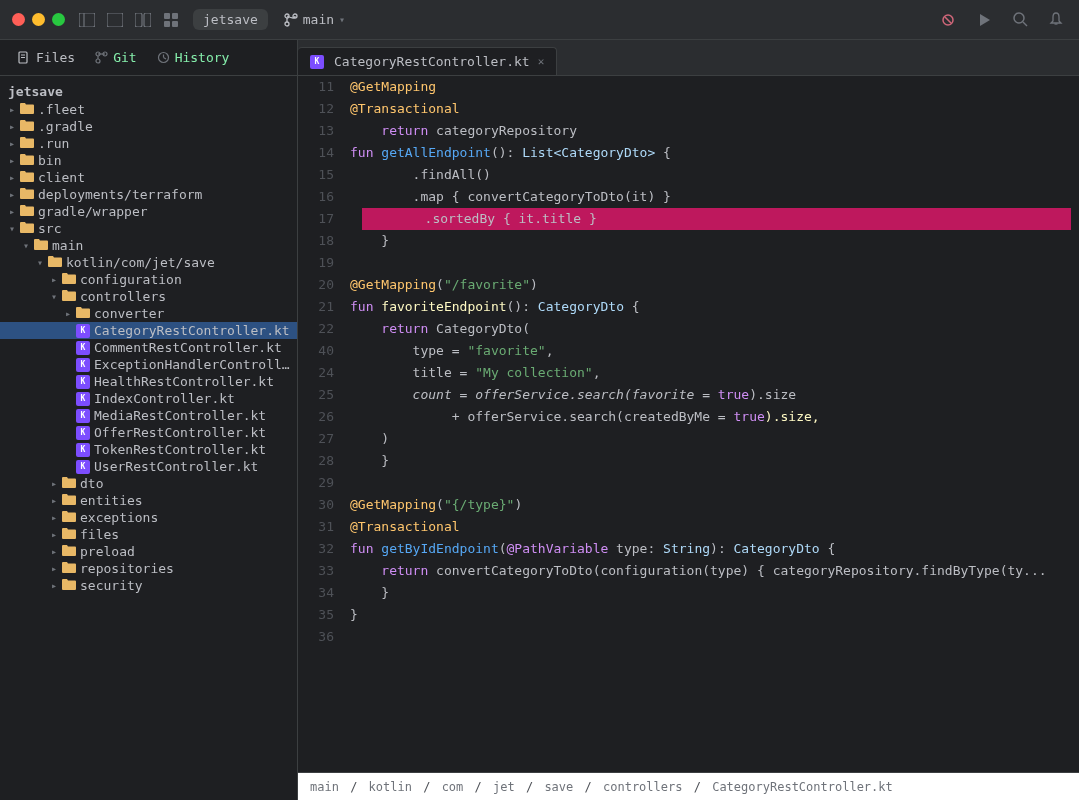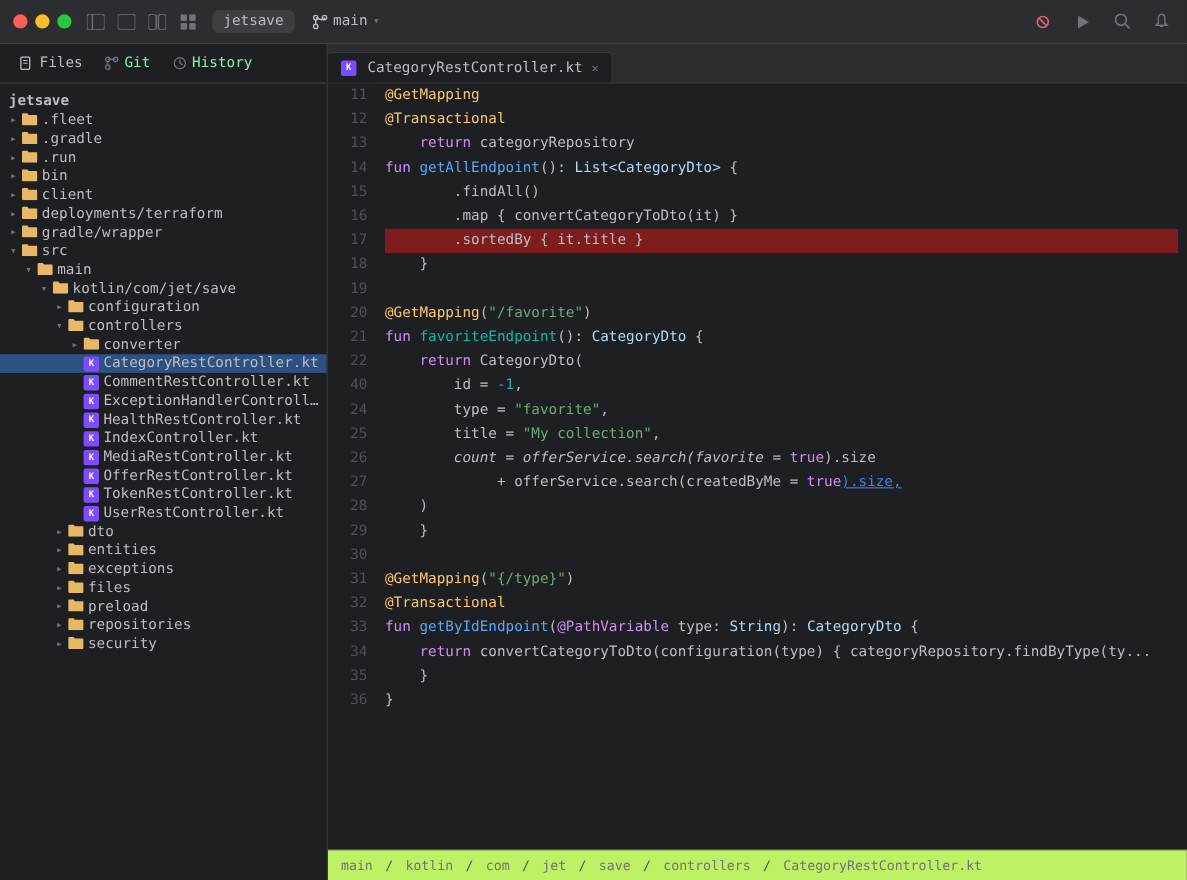--- a/index.html
+++ b/index.html
@@ -266,26 +266,27 @@
       font-size: 13px;
     }
 
     .code-line {
       white-space: pre;
       line-height: 22px;
       min-height: 22px;
     }
 
     .code-line.highlighted {
-      background: #7f1d1d;
+      background: #be185d;
+      margin-left: 12px;
     }
 
     
     .status-bar {
-      background: #bef264;
+      background: #ffffff;
       height: 28px;
       display: flex;
       align-items: center;
       padding: 0 12px;
       font-size: 12px;
       color: #6f737a;
       flex-shrink: 0;
       border-top: 1px solid #3c3f41;
       gap: 0;
     }
@@ -678,27 +679,26 @@
           <div class="code-line"><span style="color: rgb(255, 198, 109);">@GetMapping</span></div>
           <div class="code-line"><span style="color: rgb(255, 198, 109);">@Transactional</span></div>
           <div class="code-line"><span style="color: rgb(188, 190, 196);">    </span><span style="color: rgb(207, 142, 244);">return</span><span style="color: rgb(188, 190, 196);"> categoryRepository</span></div>
           <div class="code-line"><span style="color: rgb(207, 142, 244);">fun </span><span style="color: rgb(86, 168, 245);">getAllEndpoint</span><span style="color: rgb(188, 190, 196);">(): </span><span style="color: rgb(174, 217, 248);">List&lt;CategoryDto&gt;</span><span style="color: rgb(188, 190, 196);"> {</span></div>
           <div class="code-line"><span style="color: rgb(188, 190, 196);">        .findAll()</span></div>
           <div class="code-line"><span style="color: rgb(188, 190, 196);">        .map { convertCategoryToDto(it) }</span></div>
           <div class="code-line highlighted"><span style="color: rgb(188, 190, 196);">        .sortedBy { it.title }</span></div>
           <div class="code-line"><span style="color: rgb(188, 190, 196);">    }</span></div>
           <div class="code-line">&nbsp;</div>
           <div class="code-line"><span style="color: rgb(255, 198, 109);">@GetMapping</span><span style="color: rgb(188, 190, 196);">(</span><span style="color: rgb(106, 171, 115);">"/favorite"</span><span style="color: rgb(188, 190, 196);">)</span></div>
-          <div class="code-line"><span style="color: rgb(207, 142, 244);">fun </span><span style="color: #14b8a6;">favoriteEndpoint</span><span style="color: rgb(188, 190, 196);">(): </span><span style="color: rgb(174, 217, 248);">CategoryDto</span><span style="color: rgb(188, 190, 196);"> {</span></div>
+          <div class="code-line"><span style="color: rgb(207, 142, 244);">fun </span><span style="color: #fef9c3;">favoriteEndpoint</span><span style="color: rgb(188, 190, 196);">(): </span><span style="color: rgb(174, 217, 248);">CategoryDto</span><span style="color: rgb(188, 190, 196);"> {</span></div>
           <div class="code-line"><span style="color: rgb(188, 190, 196);">    </span><span style="color: rgb(207, 142, 244);">return</span><span style="color: rgb(188, 190, 196);"> CategoryDto(</span></div>
-          <div class="code-line"><span style="color: rgb(188, 190, 196);">        id = </span><span style="color: rgb(42, 172, 184);">-1</span><span style="color: rgb(188, 190, 196);">,</span></div>
           <div class="code-line"><span style="color: rgb(188, 190, 196);">        type = </span><span style="color: rgb(106, 171, 115);">"favorite"</span><span style="color: rgb(188, 190, 196);">,</span></div>
           <div class="code-line"><span style="color: rgb(188, 190, 196);">        title = </span><span style="color: rgb(106, 171, 115);">"My collection"</span><span style="color: rgb(188, 190, 196);">,</span></div>
           <div class="code-line"><span style="color: rgb(188, 190, 196); font-style: italic;">        count = offerService.search(favorite = </span><span style="color: rgb(207, 142, 244);">true</span><span style="color: rgb(188, 190, 196);">).size</span></div>
-          <div class="code-line"><span style="color: rgb(188, 190, 196);">             + offerService.search(createdByMe = </span><span style="color: rgb(207, 142, 244);">true</span><span style="color: #3b82f6; text-decoration: underline;">).size,</span></div>
+          <div class="code-line"><span style="color: rgb(188, 190, 196);">             + offerService.search(createdByMe = </span><span style="color: rgb(207, 142, 244);">true</span><span style="color: #fef9c3;">).size,</span></div>
           <div class="code-line"><span style="color: rgb(188, 190, 196);">    )</span></div>
           <div class="code-line"><span style="color: rgb(188, 190, 196);">    }</span></div>
           <div class="code-line">&nbsp;</div>
           <div class="code-line"><span style="color: rgb(255, 198, 109);">@GetMapping</span><span style="color: rgb(188, 190, 196);">(</span><span style="color: rgb(106, 171, 115);">"{/type}"</span><span style="color: rgb(188, 190, 196);">)</span></div>
           <div class="code-line"><span style="color: rgb(255, 198, 109);">@Transactional</span></div>
           <div class="code-line"><span style="color: rgb(207, 142, 244);">fun </span><span style="color: rgb(86, 168, 245);">getByIdEndpoint</span><span style="color: rgb(188, 190, 196);">(</span><span style="color: rgb(207, 142, 244);">@PathVariable</span><span style="color: rgb(188, 190, 196);"> type: </span><span style="color: rgb(174, 217, 248);">String</span><span style="color: rgb(188, 190, 196);">): </span><span style="color: rgb(174, 217, 248);">CategoryDto</span><span style="color: rgb(188, 190, 196);"> {</span></div>
           <div class="code-line"><span style="color: rgb(188, 190, 196);">    </span><span style="color: rgb(207, 142, 244);">return</span><span style="color: rgb(188, 190, 196);"> convertCategoryToDto(configuration(type) { categoryRepository.findByType(ty...</span></div>
           <div class="code-line"><span style="color: rgb(188, 190, 196);">    }</span></div>
           <div class="code-line"><span style="color: rgb(188, 190, 196);">}</span></div>
         </div>

